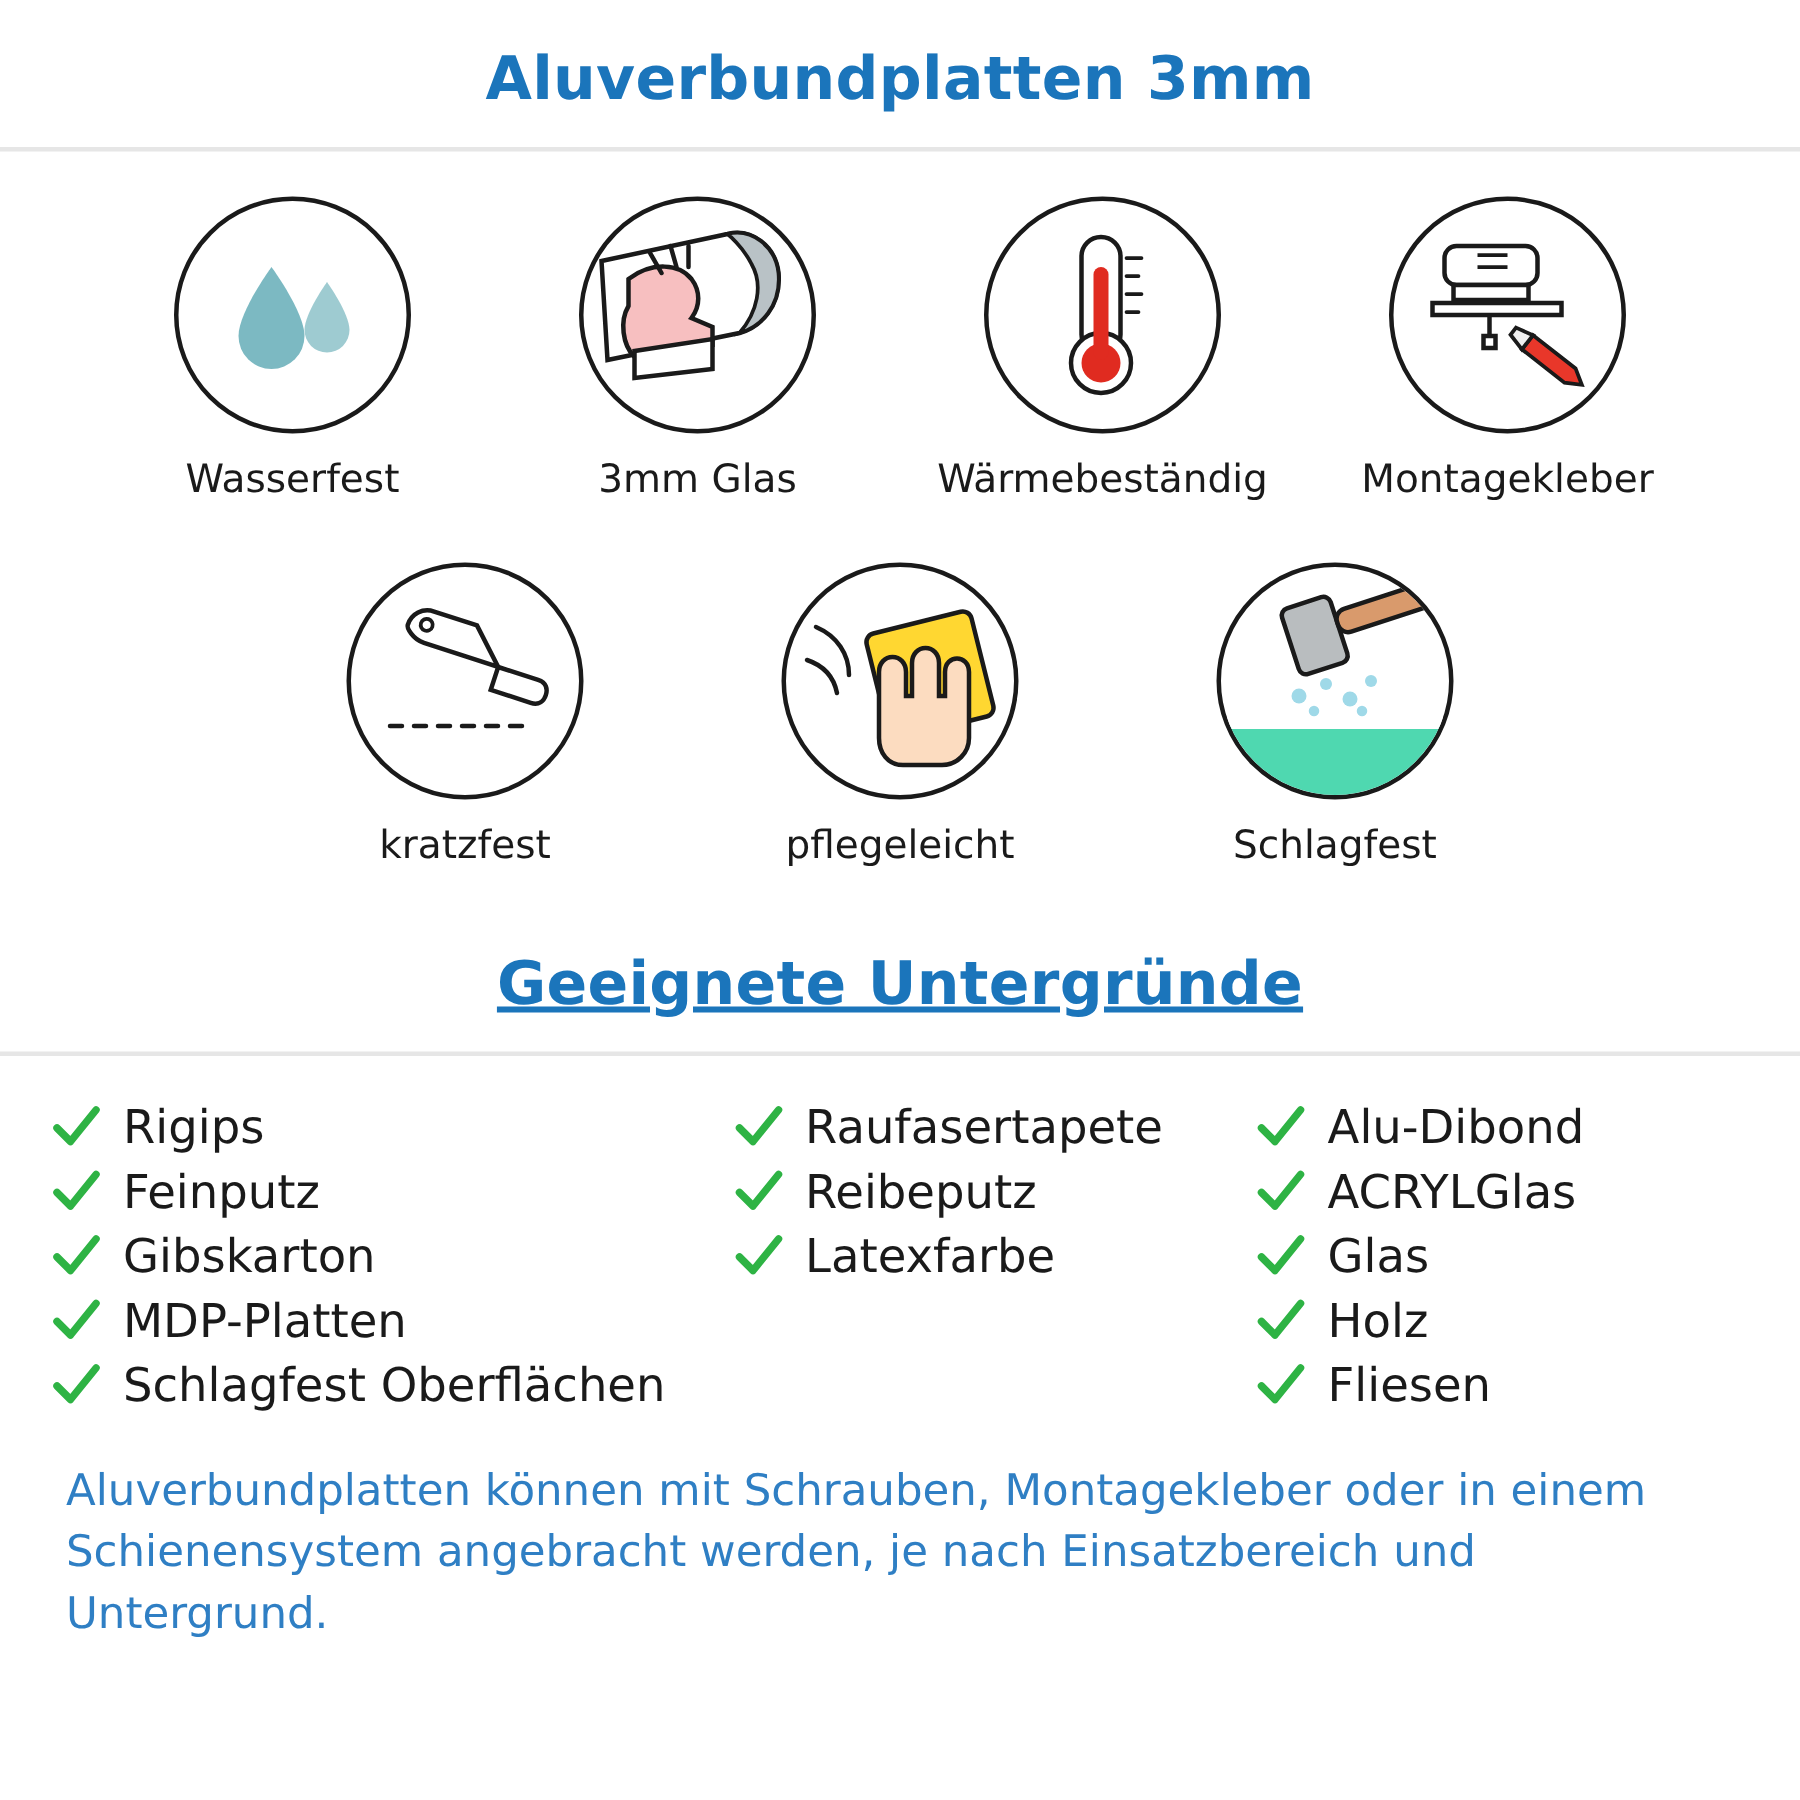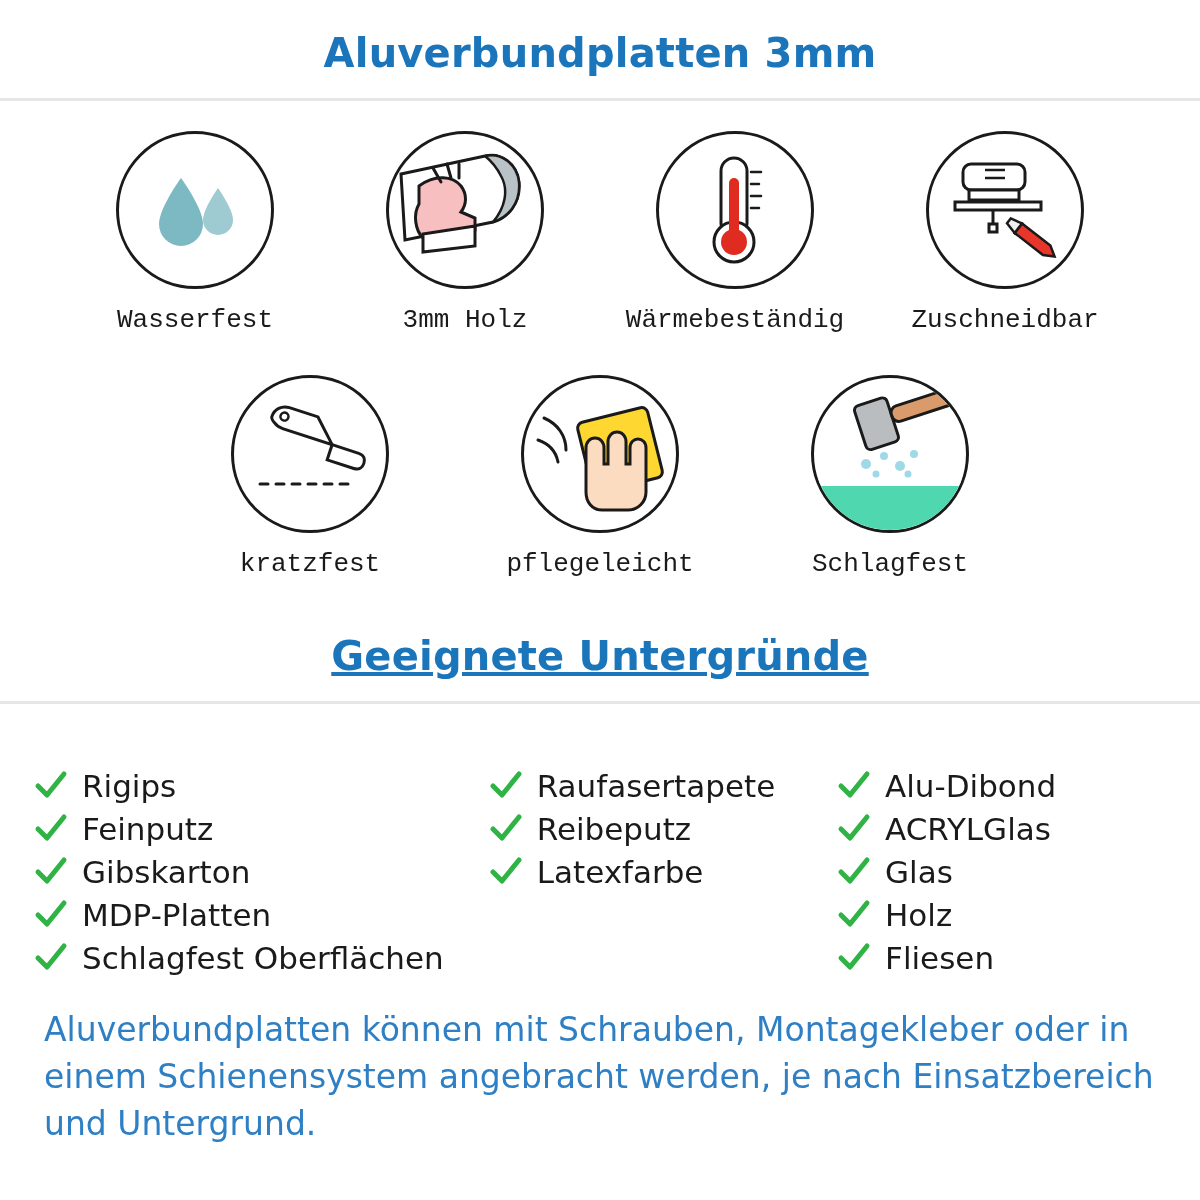--- a/index.html
+++ b/index.html
@@ -38,21 +38,20 @@
     display: flex;
     justify-content: center;
     align-items: flex-start;
   }
   .feat-row.row1 > .feature { width: 270px; }
   .feat-row.row2 > .feature { width: 290px; }
   .feature {
     display: flex;
     flex-direction: column;
     align-items: center;
-    font-family: Liberation Mono, monospace;
   }
   .circle {
     width: 158px; height: 158px;
     border: 3px solid #1a1a1a;
     border-radius: 50%;
     position: relative;
     overflow: hidden;
     background: #fff;
   }
   .feat-label {
@@ -65,21 +64,20 @@
   .row2 { margin-top: 40px; align-items: center; }
 
   
   .sub-title { margin-top: 54px; text-decoration: underline; }
   .sub-rule { margin-top: 22px; }
 
   .list-wrap {
     display: flex;
     padding: 26px 34px 0 34px;
     justify-content: flex-start;
-    margin-top: 34px;
   }
   .col { display: flex; flex-direction: column; }
   .col1 { width: 470px; }
   .col2 { width: 340px; }
   .col3 { width: 360px; }
   .li {
     display: flex;
     align-items: center;
     height: 43px;
   }
@@ -93,21 +91,21 @@
   .li-label {
     font-size: 31px;
     color: #1a1a1a;
     white-space: nowrap;
   }
 
   .footnote {
     margin-top: 28px;
     padding: 0 44px;
     color: #2f7fc4;
-    font-size: 33px;
+    font-size: 29px;
     line-height: 1.42;
     text-align: left;
   }
 </style>
 </head>
 <body>
 
 <div class="page">
 
   <div class="title" id="main-title">Aluverbundplatten 3mm</div>
@@ -134,21 +132,21 @@
           <span>
             <svg width="152" height="152" viewBox="0 0 152 152">
               <path d="M12 40 L96 22 C112 18 128 30 130 48 C132 70 118 84 104 88 L16 106 Z" fill="#ffffff" stroke="#1a1a1a" stroke-width="3"></path>
               <path d="M96 22 C112 18 128 30 130 48 C132 70 118 84 104 88 C116 74 120 56 112 42 C106 30 96 22 96 22 Z" fill="#b9c2c6" stroke="#1a1a1a" stroke-width="2.5"></path>
               <path d="M30 52 C46 40 64 42 72 52 C78 60 78 70 72 78 L86 84 L86 96 L34 104 C26 96 24 80 30 70 Z" fill="#f7bfc0" stroke="#1a1a1a" stroke-width="3"></path>
               <path d="M44 34 L52 48 M58 30 L62 44 M70 30 L70 44" stroke="#1a1a1a" stroke-width="3" fill="none" stroke-linecap="round"></path>
               <path d="M34 100 L86 92 L86 112 L34 118 Z" fill="#ffffff" stroke="#1a1a1a" stroke-width="3"></path>
             </svg>
           </span>
         </div>
-        <div class="feat-label">3mm Holz</div>
+        <div class="feat-label">3mm Glas</div>
       </div>
 
       <div class="feature">
         <div class="circle">
           <span>
             <svg width="152" height="152" viewBox="0 0 152 152">
               <rect x="62" y="24" width="26" height="78" rx="13" fill="#ffffff" stroke="#1a1a1a" stroke-width="3"></rect>
               <circle cx="75" cy="108" r="20" fill="#ffffff" stroke="#1a1a1a" stroke-width="3"></circle>
               <circle cx="75" cy="108" r="13" fill="#e02b20"></circle>
               <rect x="70" y="44" width="10" height="62" rx="5" fill="#e02b20"></rect>
@@ -168,21 +166,21 @@
               <path d="M26 68 h86 v8 h-86 z" fill="#ffffff" stroke="#1a1a1a" stroke-width="3"></path>
               <path d="M64 76 v14 M60 90 h8 v8 h-8 z" stroke="#1a1a1a" stroke-width="3" fill="#ffffff"></path>
               <path d="M56 36 h20 M56 44 h20" stroke="#1a1a1a" stroke-width="2.5"></path>
               <g transform="rotate(38 100 100)">
                 <path d="M88 96 h36 l10 6 -10 6 h-36 z" fill="#e8372a" stroke="#1a1a1a" stroke-width="2.5"></path>
                 <path d="M76 99 l12 -3 v12 l-12 -3 z" fill="#f0f0f0" stroke="#1a1a1a" stroke-width="2.5"></path>
               </g>
             </svg>
           </span>
         </div>
-        <div class="feat-label">Zuschneidbar</div>
+        <div class="feat-label">Montagekleber</div>
       </div>
 
     </div>
 
     <div class="feat-row row2">
 
       <div class="feature">
         <div class="circle">
           <span>
             <svg width="152" height="152" viewBox="0 0 152 152">

